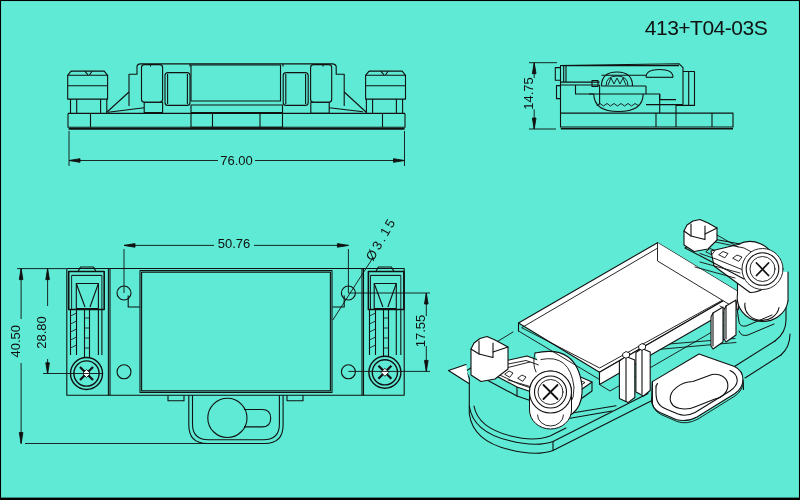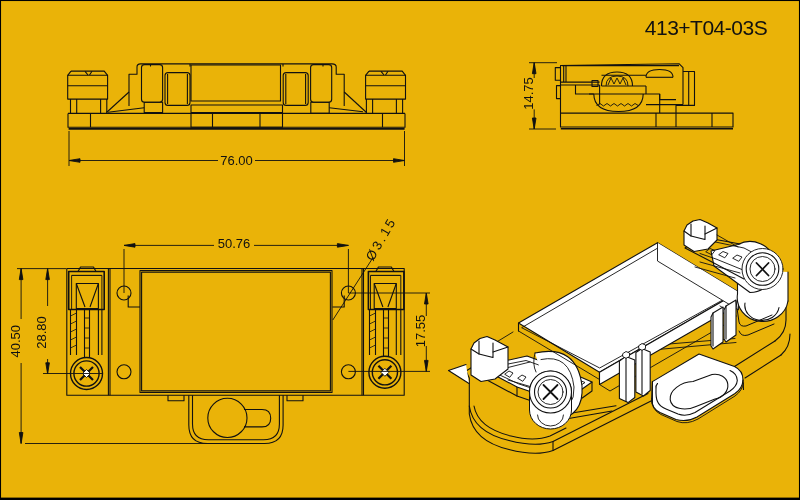--- a/index.html
+++ b/index.html
@@ -1,16 +1,16 @@
 <!DOCTYPE html>
 <html><head>
 <meta charset="utf-8">
 <style>
   html,body{margin:0;padding:0;background:#fff;}
-  #page{position:relative;width:800px;height:500px;background:#eab308;overflow:hidden;}
+  #page{position:relative;width:800px;height:500px;background:#5eead4;overflow:hidden;}
   svg{display:block;}
   text{font-family:"Liberation Sans", sans-serif;fill:#111;}
 </style>
 </head>
 <body>
 <div id="page">
 <svg width="800" height="500" viewBox="0 0 800 500">
 
   <rect x="0.5" y="0.5" width="799" height="498.2" fill="none" stroke="#000" stroke-width="1.1"></rect>
   <rect x="0" y="497.6" width="800" height="2.4" fill="#000"></rect>

